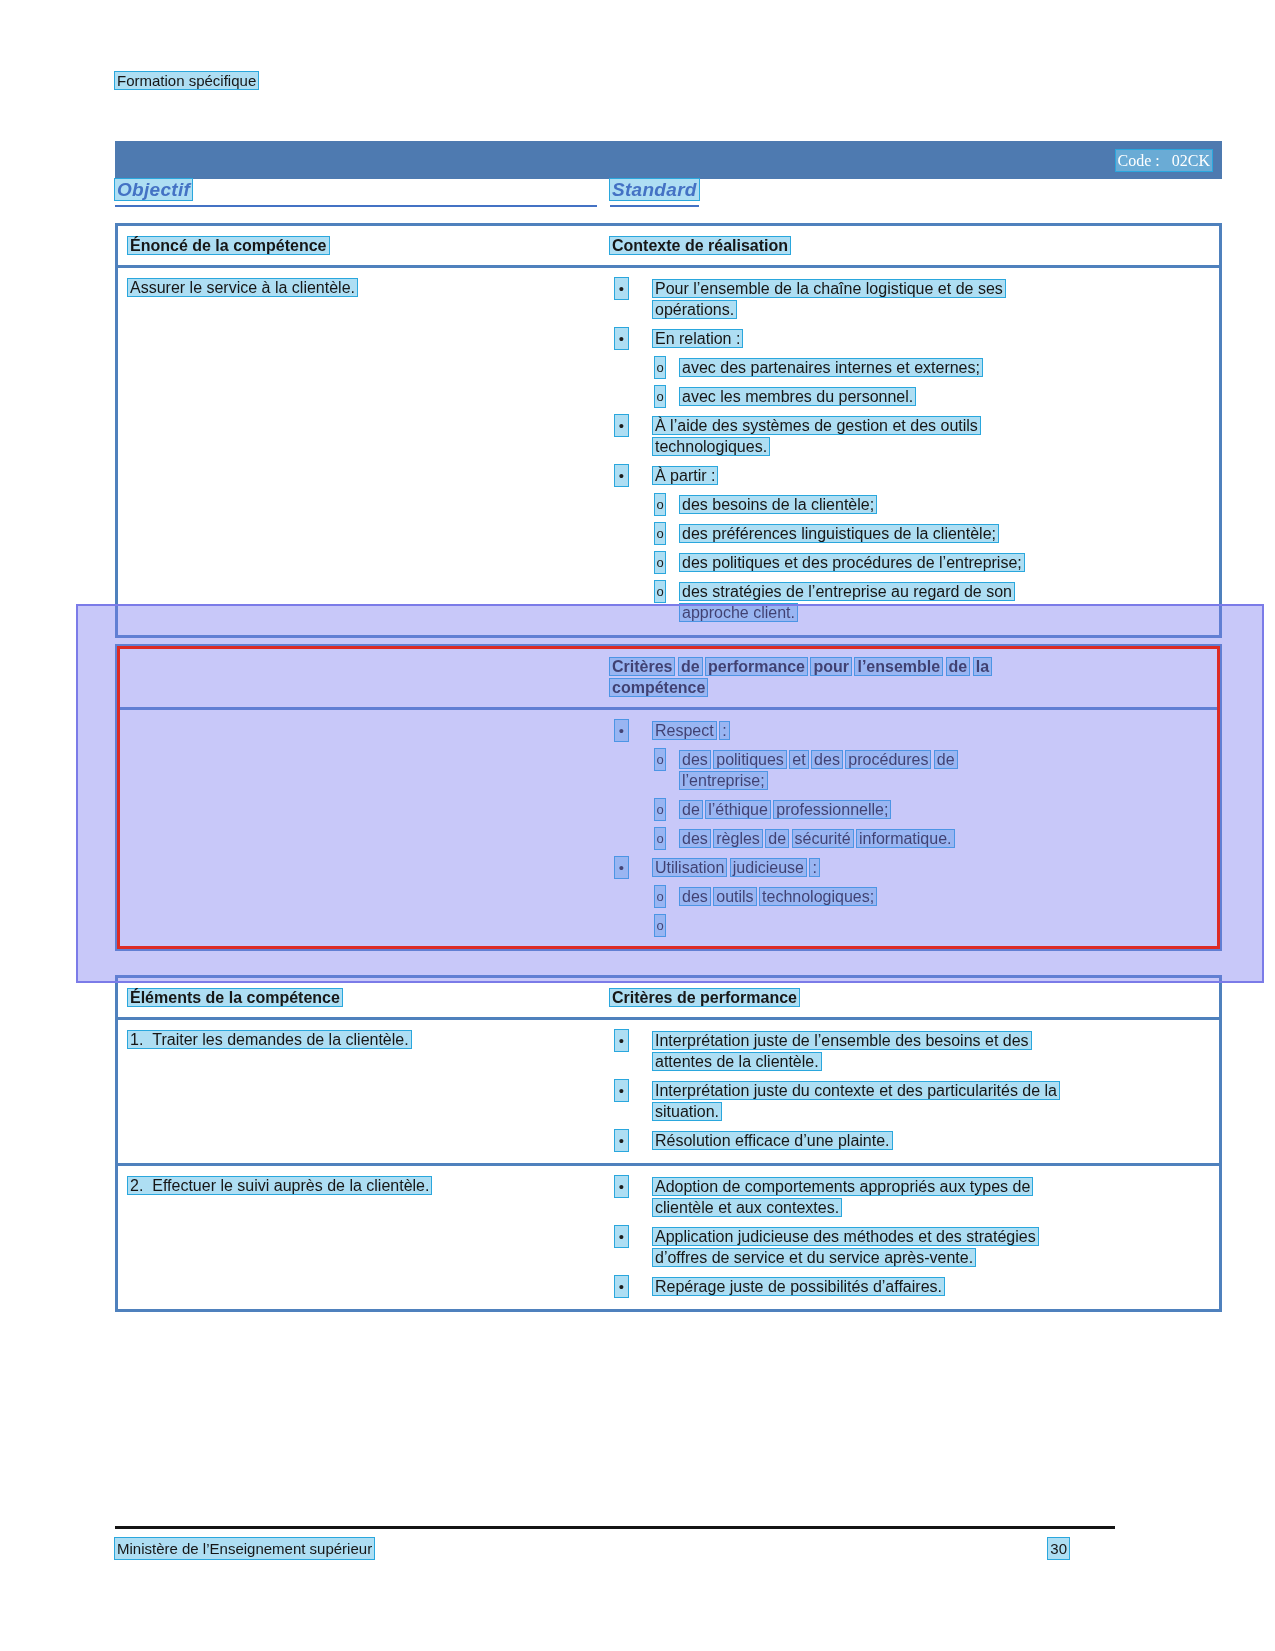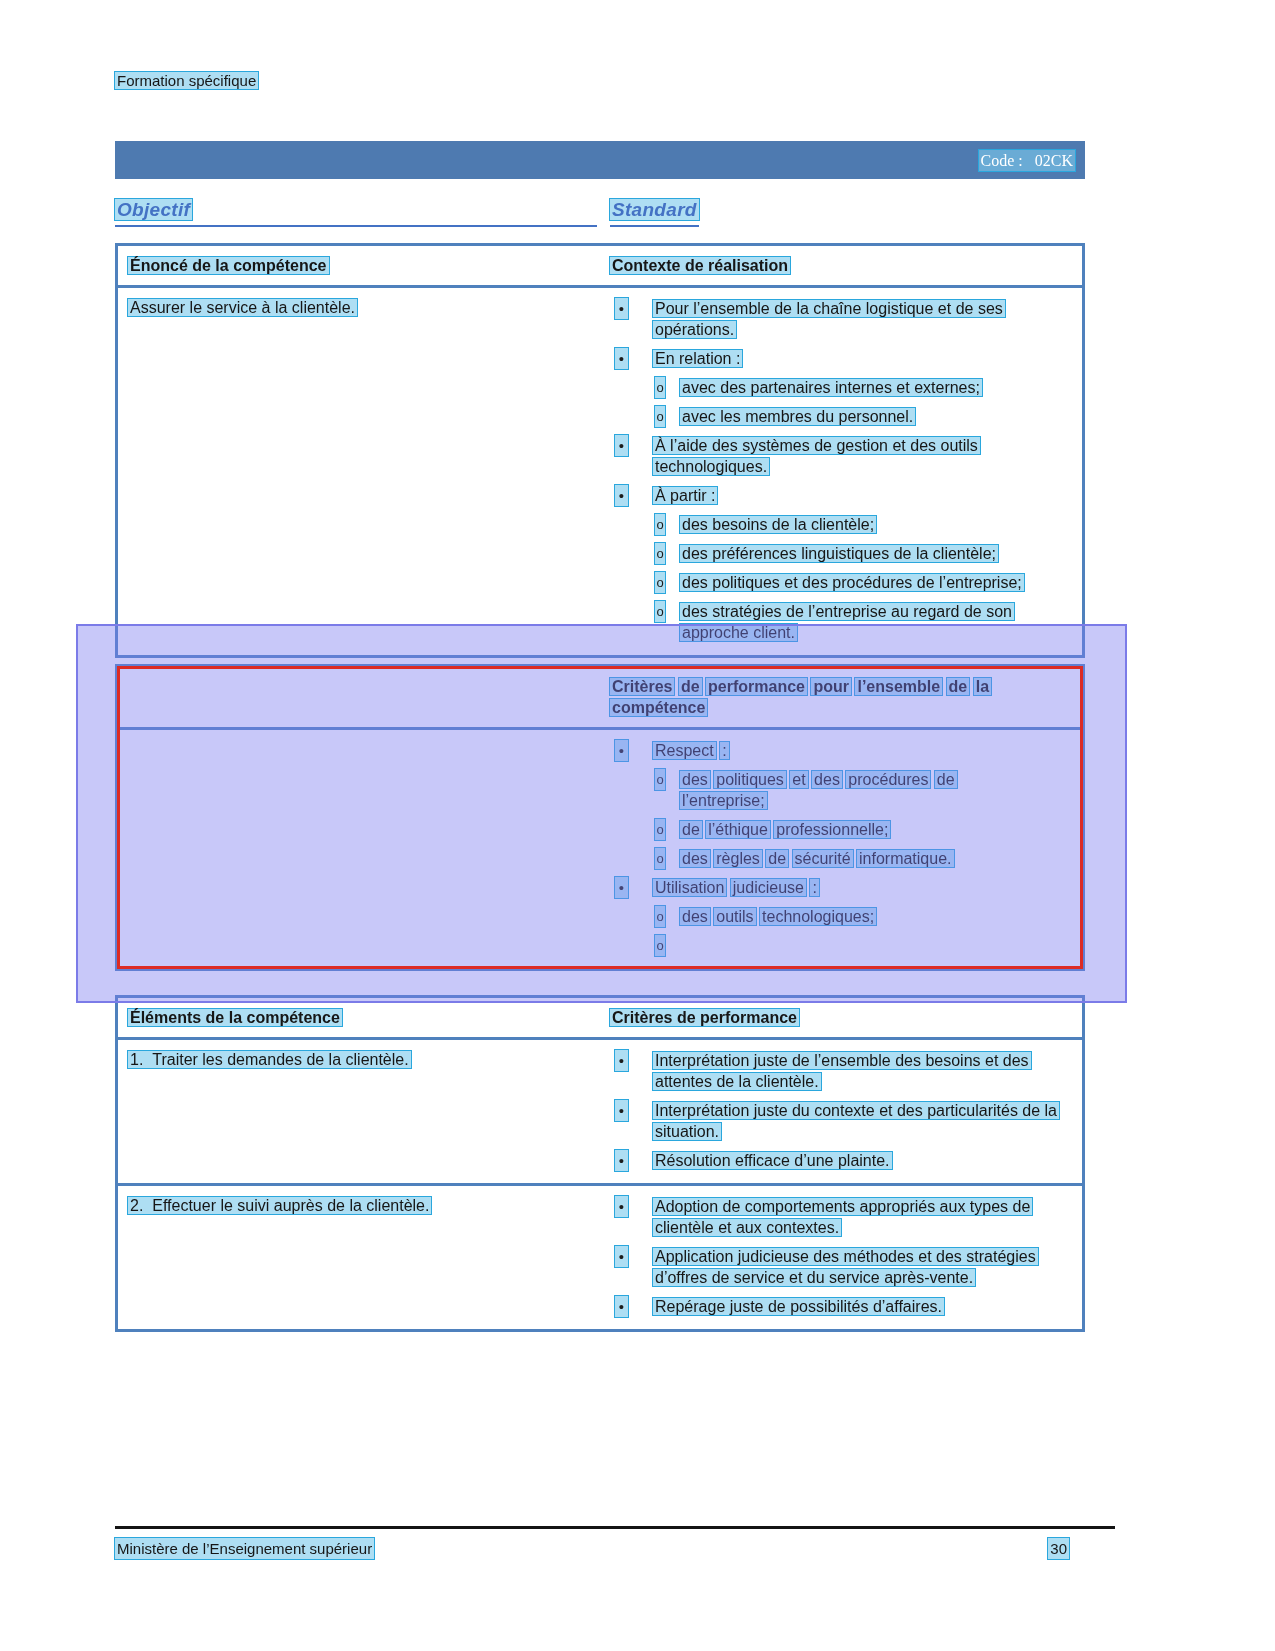--- a/index.html
+++ b/index.html
@@ -1,35 +1,35 @@
 <!DOCTYPE html>
 <html style="--band: #4e7ab0; --table-border: #4f81bd; --heading-blue: #4472c4; --highlight-fill: rgba(125,201,236,0.62); --highlight-border: #2aa7dd; --overlay-fill: rgba(123,123,240,0.42); --overlay-border: #7b7be8; --selection-red: #dd2b25;"><head>
 <meta charset="utf-8">
 <style>
   *{margin:0;padding:0;box-sizing:border-box;}
   html,body{background:#ffffff;}
   .page{
     position:relative;width:1275px;height:1651px;background:#ffffff;overflow:hidden;
     font-family:"Liberation Sans",sans-serif;color:#161616;font-size:16px;line-height:21px;
   }
-  .content{position:absolute;left:115px;top:0;width:970px;}
+  .content{position:absolute;left:115px;top:0;width:1107px;}
 
   .hl{
     background:var(--highlight-fill);
     box-shadow:0 0 0 1px var(--highlight-border);
     padding:0 2px;
     -webkit-box-decoration-break:clone;box-decoration-break:clone;
   }
 
   .top-label{margin-top:70px;font-size:15px;}
 
   .band{margin-top:50px;height:38px;background:var(--band);display:flex;align-items:center;justify-content:flex-end;padding-right:10px;font-family:Liberation Serif, serif;}
   .band .hl{color:#ffffff;white-space:pre;font-size:16px;}
 
-  .obj-row{display:flex;align-items:center;margin-top:20px;}
+  .obj-row{display:flex;align-items:center;}
   .obj-left{width:482px;border-bottom:2px solid var(--heading-blue);padding-bottom:4px;}
   .obj-right{margin-left:13px;border-bottom:2px solid var(--heading-blue);padding-bottom:4px;}
   .blue-head{color:var(--heading-blue);font-weight:bold;font-style:italic;font-size:19px;letter-spacing:.3px;}
 
   .dtable{border:3px solid var(--table-border);margin-top:16px;}
   .grid{display:grid;grid-template-columns:492px 1fr;}
   .thead{border-bottom:3px solid var(--table-border);}
   .cl{padding:9px 10px;}
   .cr{padding:9px 14px 9px 0;}
   .list{padding:10px 14px 12px 0;}

